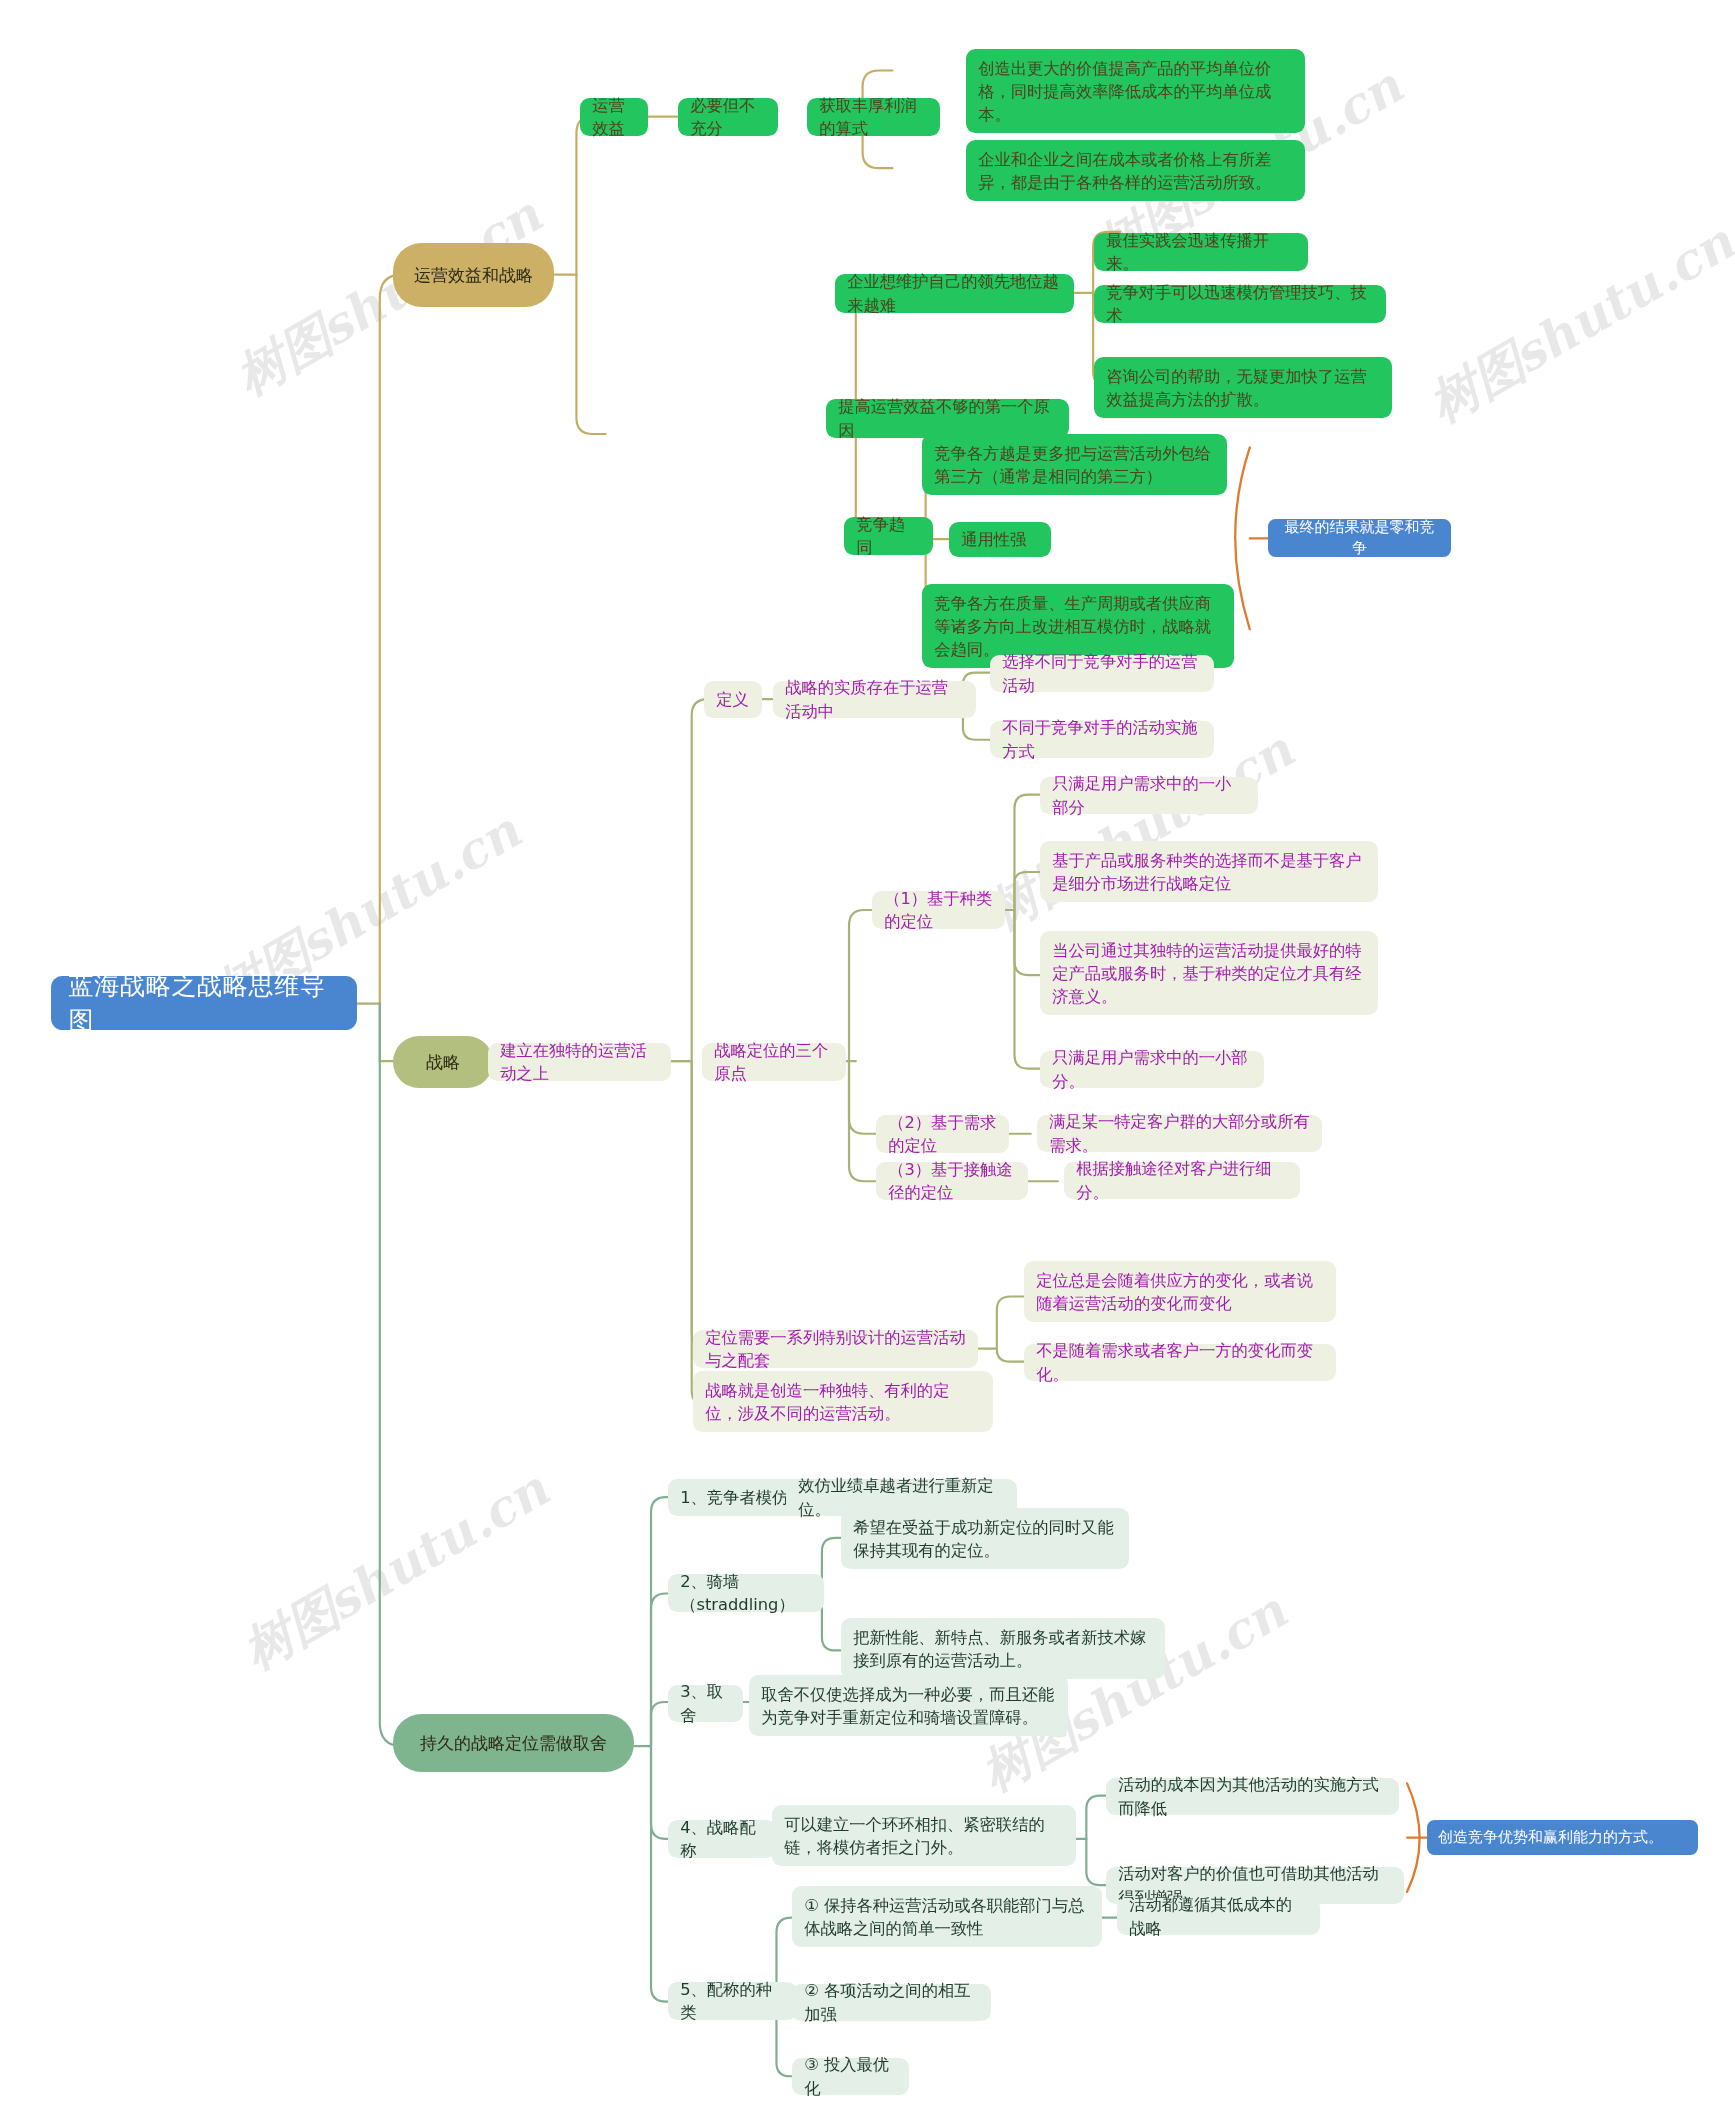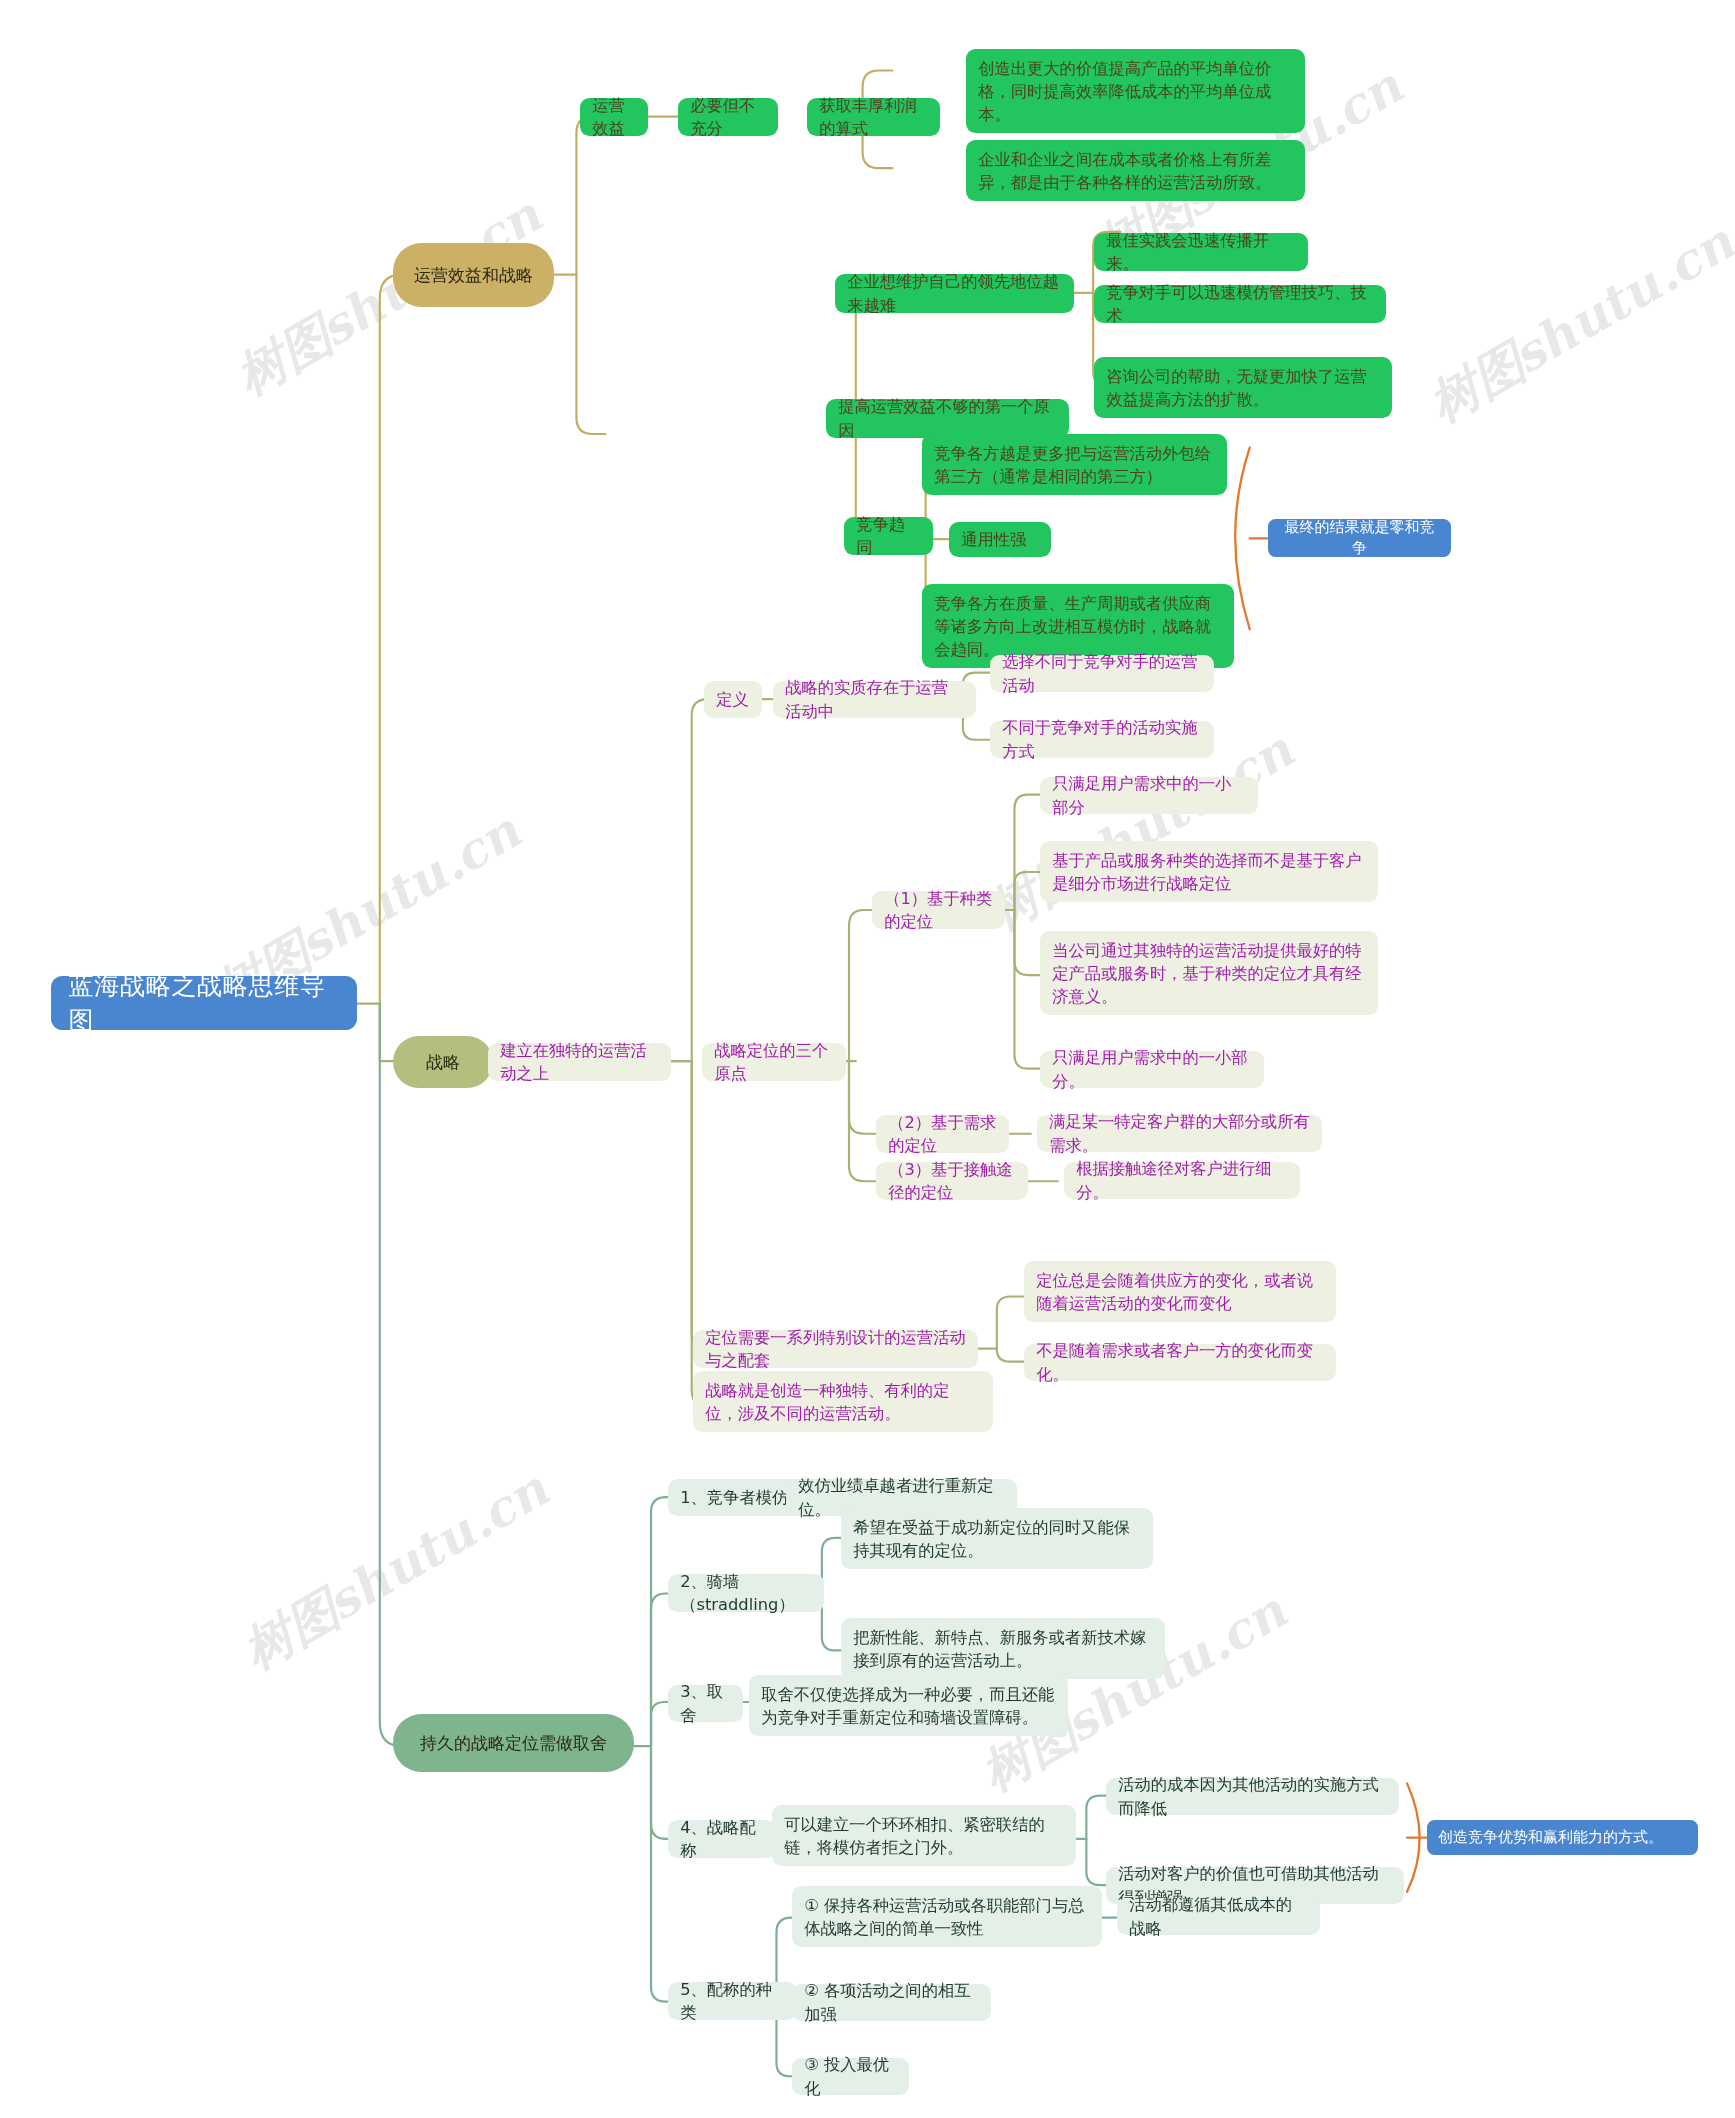--- a/index.html
+++ b/index.html
@@ -299,21 +299,21 @@
   </div>
 
   <div class="node b green-b" style="left:786px;top:1479px;width:231px;height:37px;">
     <span>效仿业绩卓越者进行重新定位。</span>
   </div>
 
   <div class="node b green-b" style="left:668px;top:1574px;width:156px;height:38px;justify-content:center;">
     <span>2、骑墙（straddling）</span>
   </div>
 
-  <div class="node b green-b" style="left:841px;top:1508px;width:312px;height:auto;font-family:Liberation Serif, serif;">
+  <div class="node b green-b" style="left:841px;top:1508px;width:288px;height:auto;font-family:Liberation Serif, serif;">
     <span>希望在受益于成功新定位的同时又能保持其现有的定位。</span>
   </div>
 
   <div class="node b green-b" style="left:841px;top:1618px;width:324px;height:auto;">
     <span>把新性能、新特点、新服务或者新技术嫁接到原有的运营活动上。</span>
   </div>
 
   <div class="node b green-b" style="left:668px;top:1685px;width:75px;height:37px;justify-content:center;">
     <span>3、取舍</span>
   </div>

